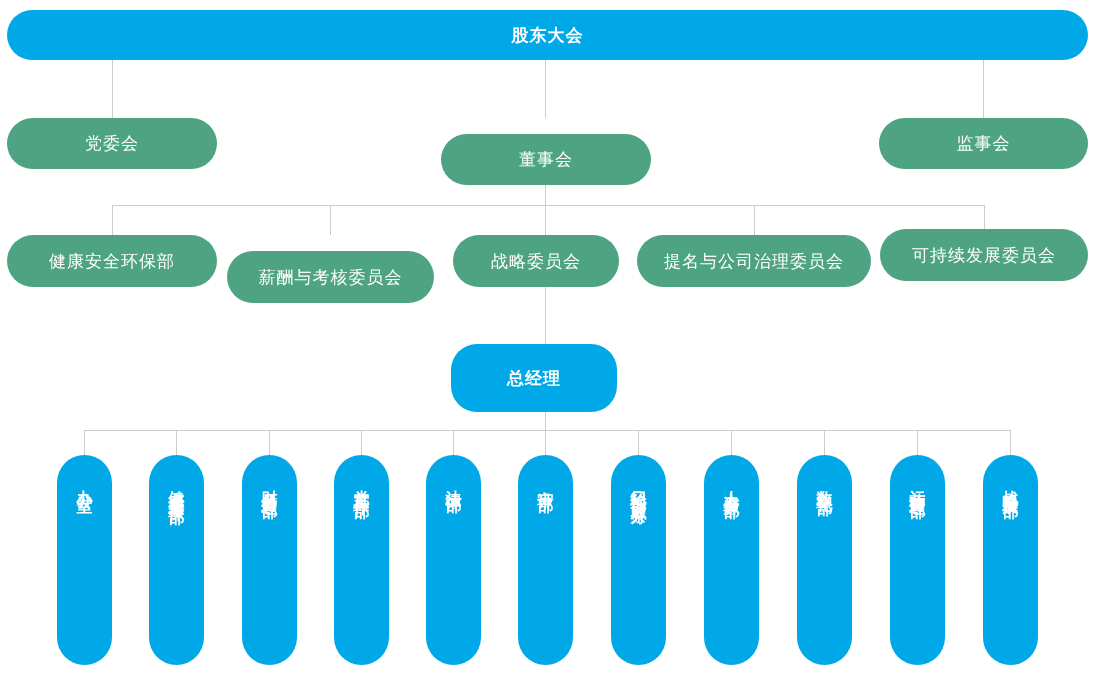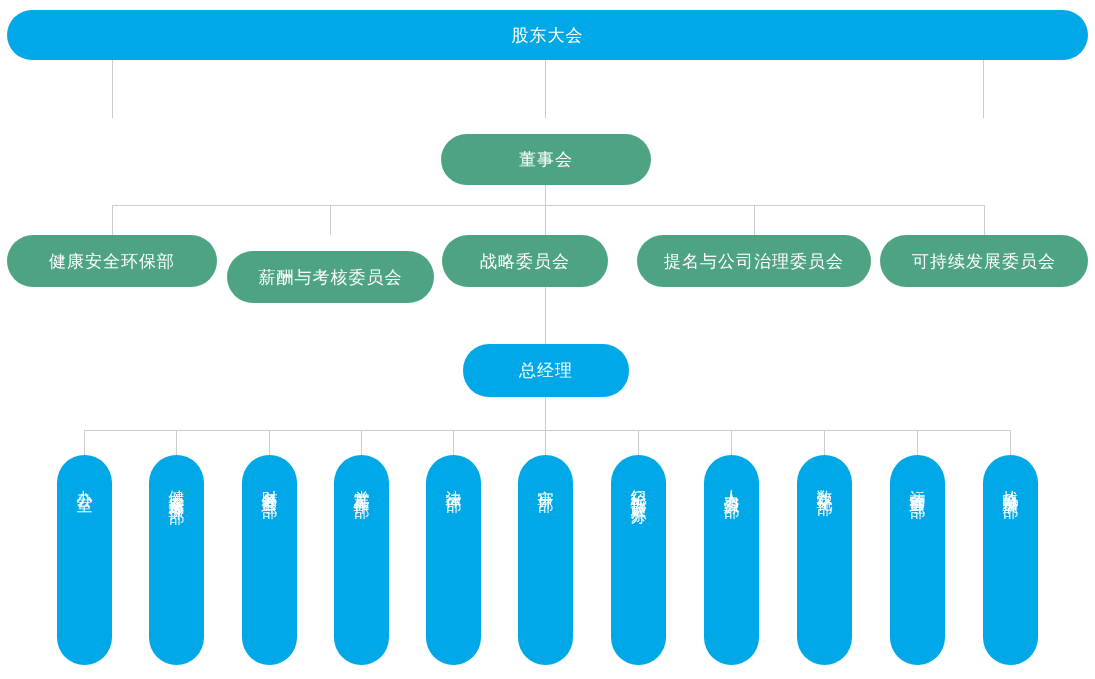--- a/index.html
+++ b/index.html
@@ -23,21 +23,21 @@
   .node {
     position: absolute;
     display: flex;
     align-items: center;
     justify-content: center;
     color: var(--text, #ffffff);
     font-size: 17px;
     letter-spacing: 1px;
     white-space: nowrap;
   }
-  .node.blue  { background: var(--blue,  #00A8E8); }
+  .node.blue  { background: var(--blue,  #00A8E8); font-weight: bold; }
   .node.green { background: var(--green, #4EA482); }
   .root-bar { height: 50px; border-radius: 25px; }
   .pill { height: 52px; border-radius: 26px; }
   .dept {
     width: 55px;
     height: 210px;
     border-radius: 28px;
     align-items: flex-start;
     padding-top: 22px;
   }
@@ -79,41 +79,47 @@
   <div class="line v" style="left:638px;  top:430px; height:25px;"></div>
   <div class="line v" style="left:731px;  top:430px; height:25px;"></div>
   <div class="line v" style="left:824px;  top:430px; height:25px;"></div>
   <div class="line v" style="left:917px;  top:430px; height:25px;"></div>
   <div class="line v" style="left:1010px; top:430px; height:25px;"></div>
 
   <div class="node blue root-bar" style="left:7px; top:10px; width:1081px;">
     <span>股东大会</span>
   </div>
 
+  <div class="node green pill" style="left:7px; top:118px; width:210px; height:51px;">
+    <span>党委会</span>
+  </div>
   <div class="node green pill" style="left:441px; top:134px; width:210px; height:51px;">
     <span>董事会</span>
+  </div>
+  <div class="node green pill" style="left:879px; top:118px; width:209px; height:51px;">
+    <span>监事会</span>
   </div>
 
   <div class="node green pill" style="left:7px; top:235px; width:210px;">
     <span>健康安全环保部</span>
   </div>
   <div class="node green pill" style="left:227px; top:251px; width:207px;">
     <span>薪酬与考核委员会</span>
   </div>
-  <div class="node green pill" style="left:442px; top:235px; width:166px;">
+  <div class="node green pill" style="left:453px; top:235px; width:166px;">
     <span>战略委员会</span>
   </div>
   <div class="node green pill" style="left:637px; top:235px; width:234px;align-items:center;">
     <span>提名与公司治理委员会</span>
   </div>
-  <div class="node green pill" style="left:880px; top:235px; width:208px;">
+  <div class="node green pill" style="left:880px; top:229px; width:208px;">
     <span>可持续发展委员会</span>
   </div>
 
-  <div class="node blue pill" style="left:463px; top:344px; width:166px; height:53px;">
+  <div class="node blue pill" style="left:451px; top:344px; width:166px; height:68px;">
     <span>总经理</span>
   </div>
 
   <div class="node blue dept" style="left:57px; top:455px;">
     <span class="vtext">办公室</span>
   </div>
   <div class="node blue dept" style="left:149px; top:455px;">
     <span class="vtext">健康安全环保部</span>
   </div>
   <div class="node blue dept" style="left:242px; top:455px;">

